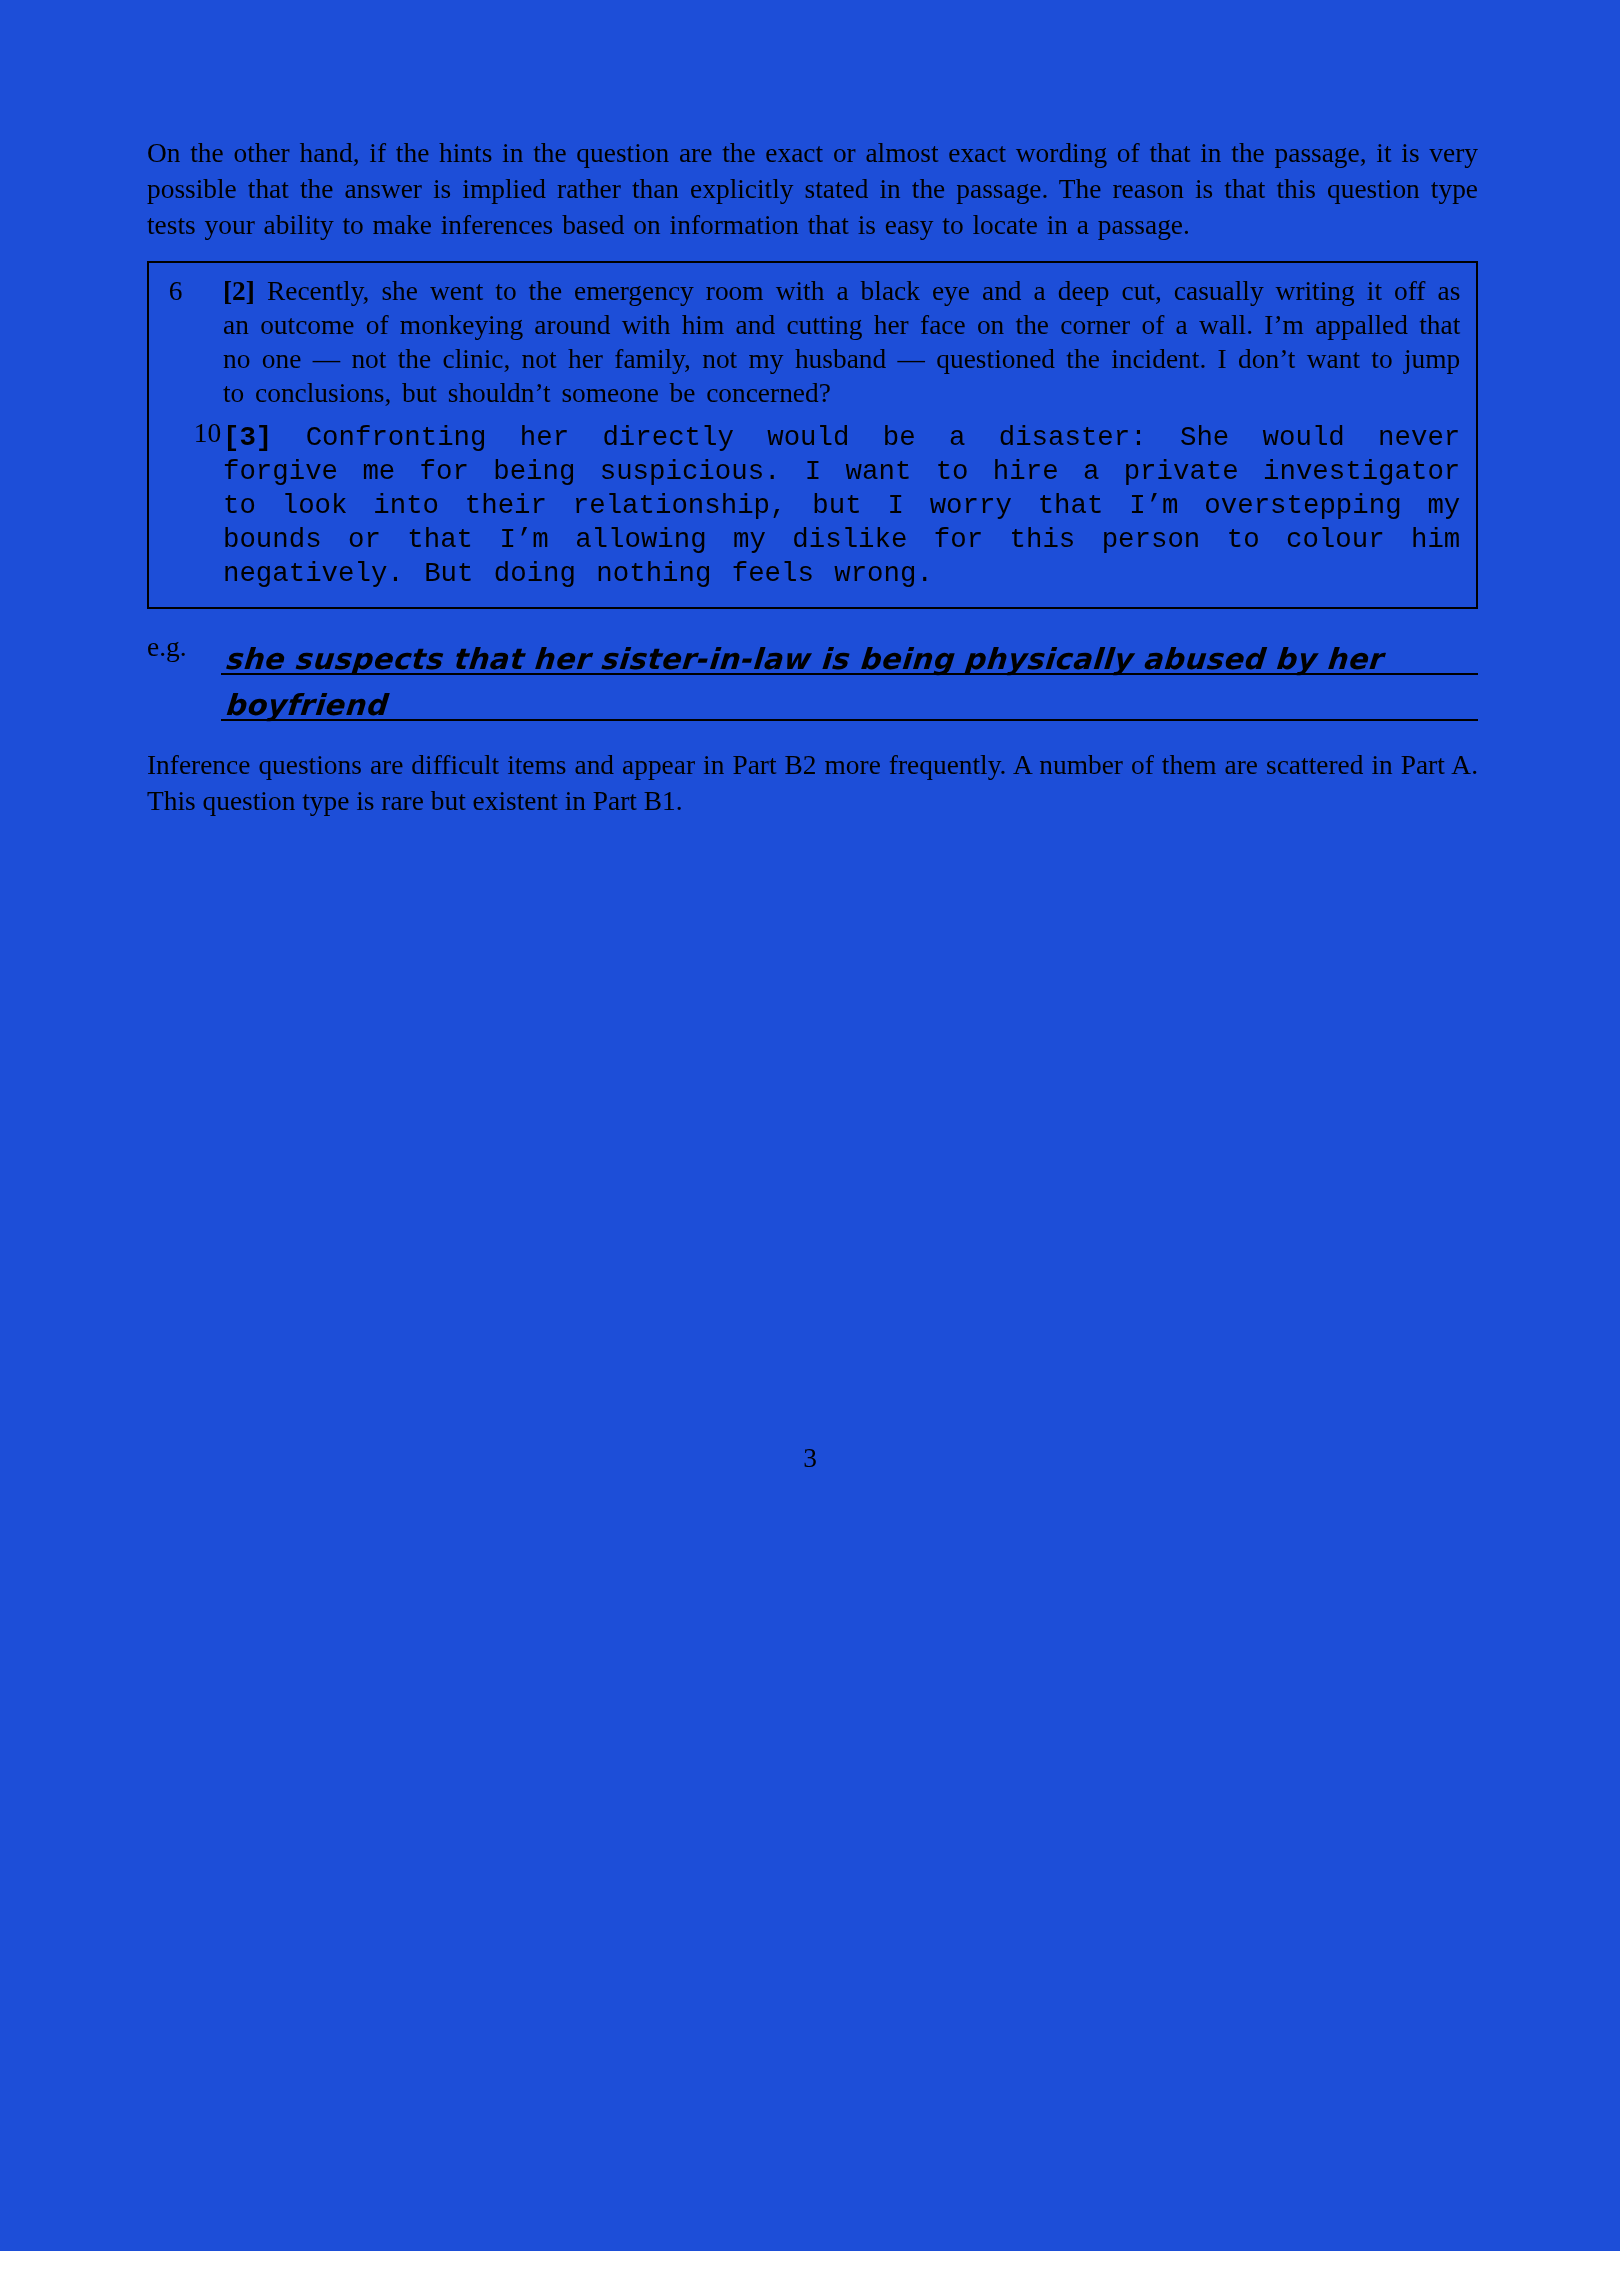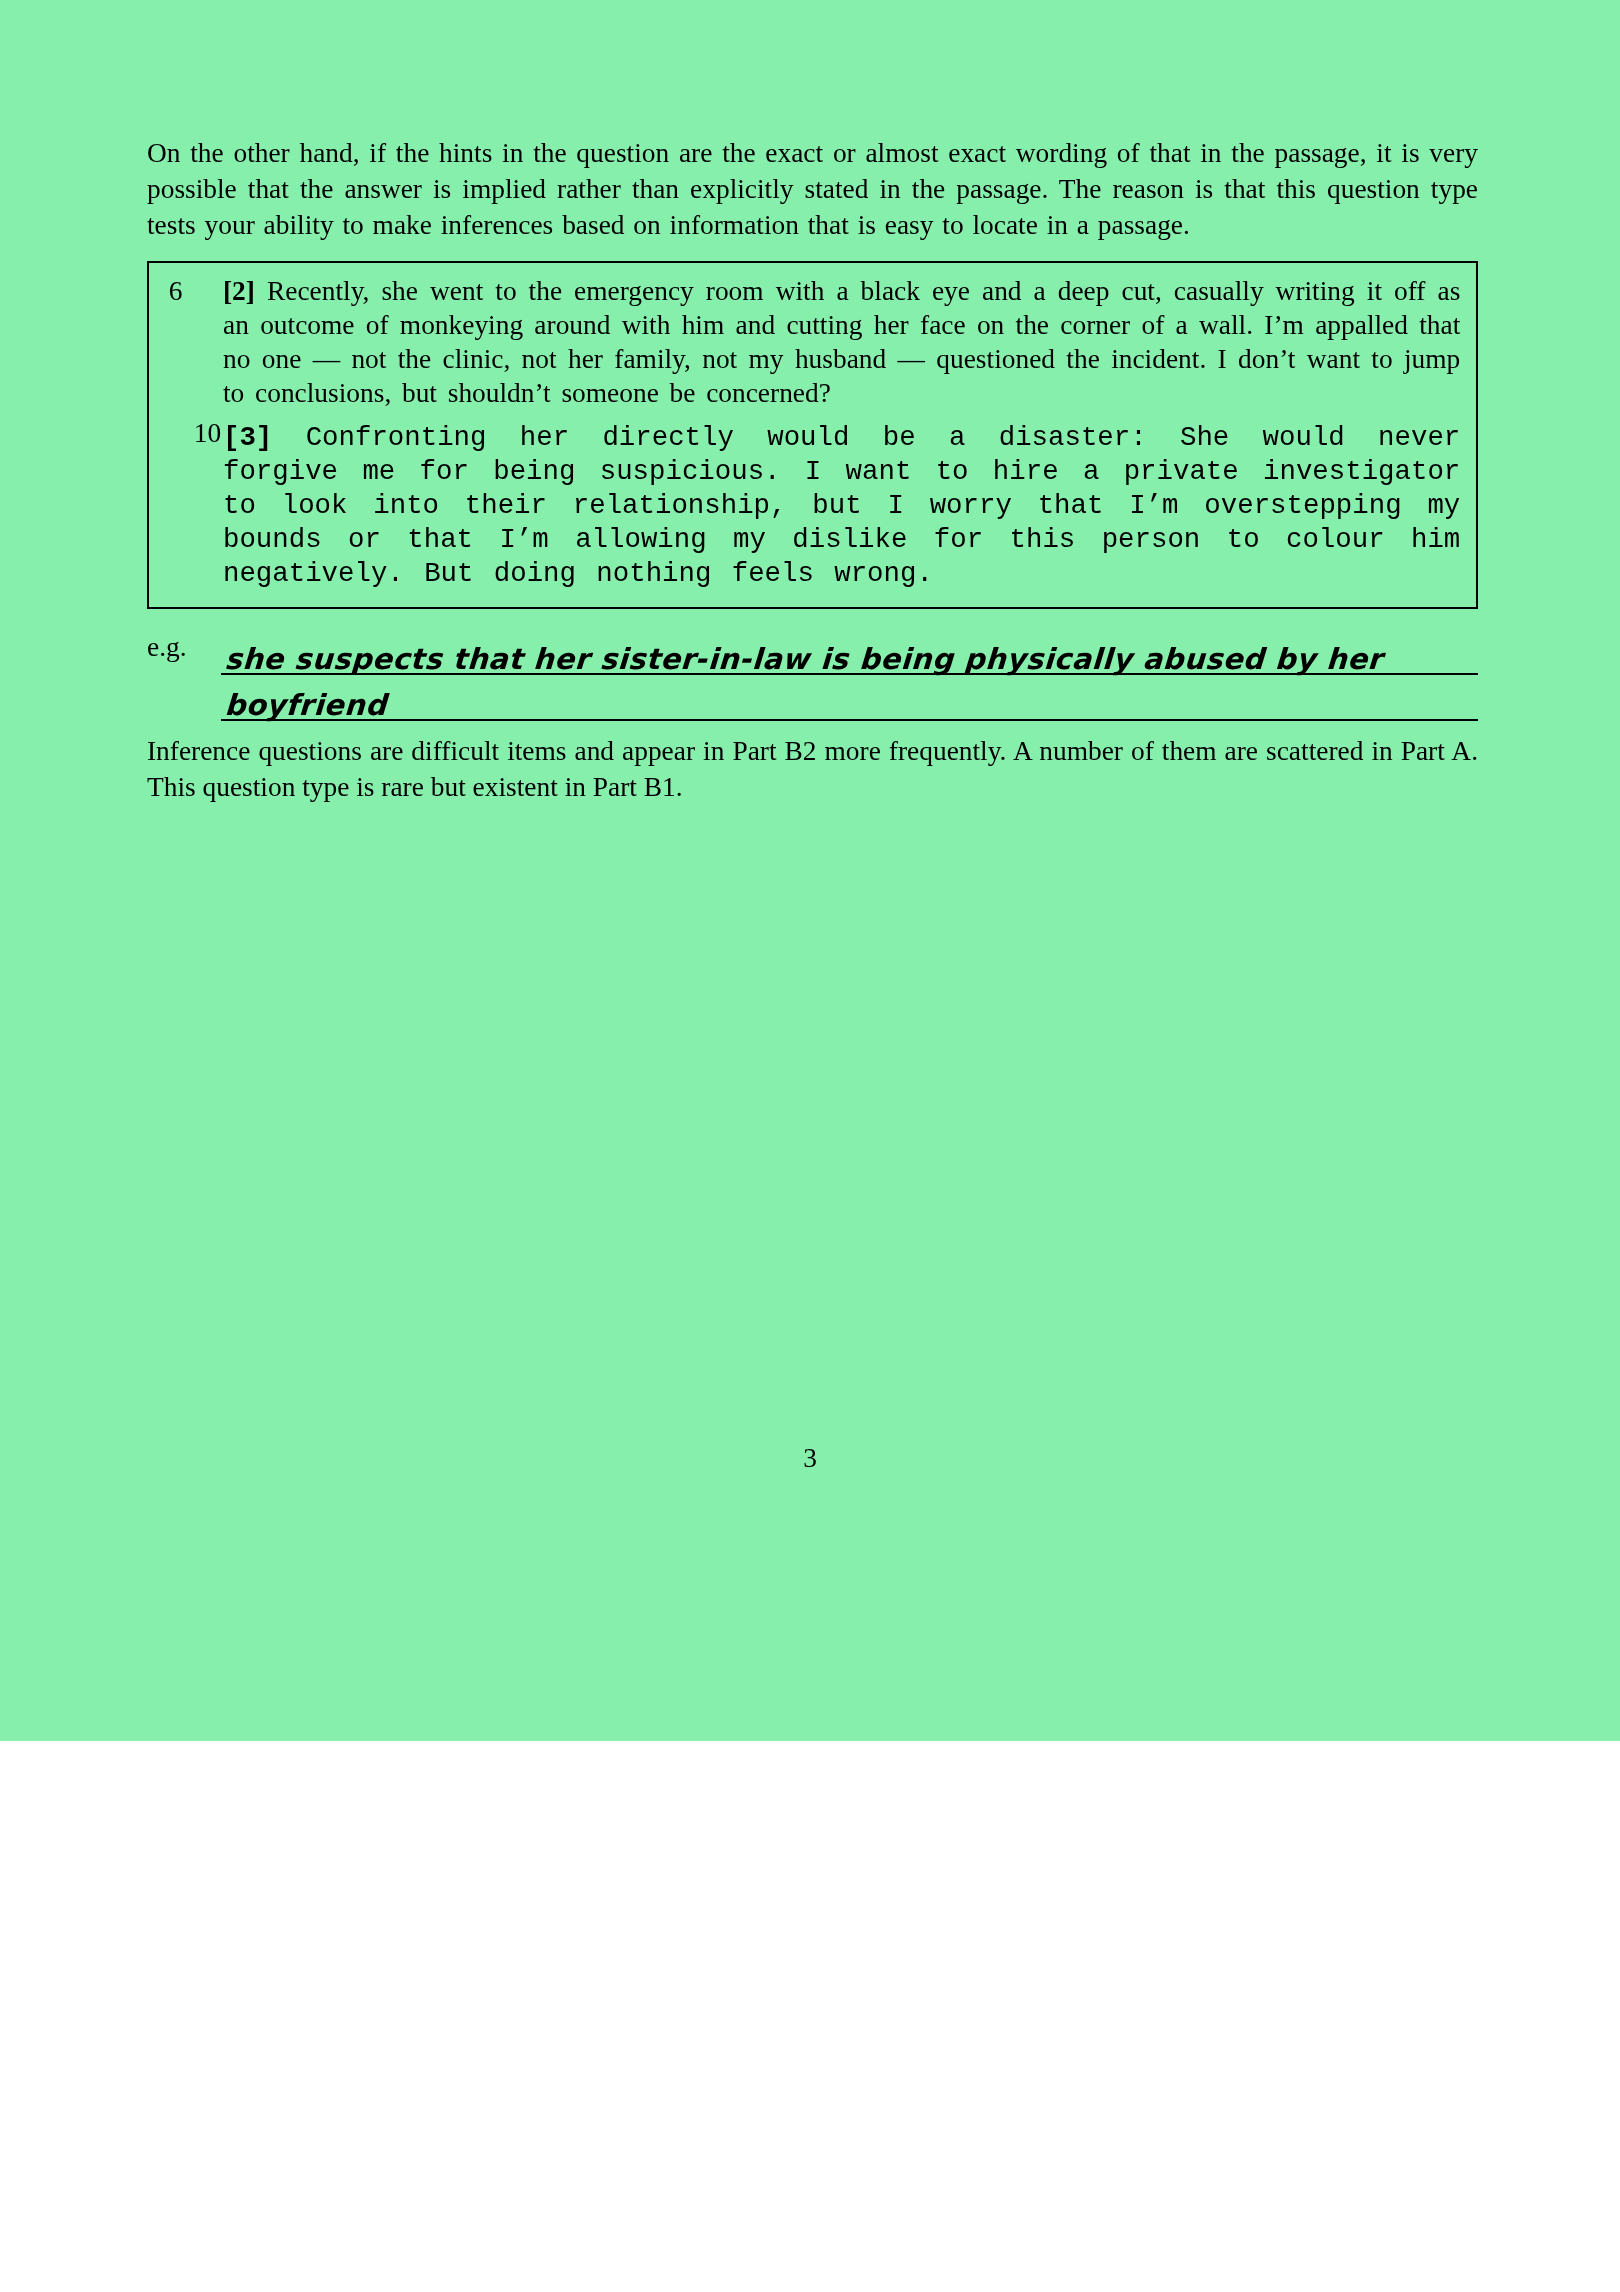--- a/index.html
+++ b/index.html
@@ -1,21 +1,21 @@
 <!DOCTYPE html>
 <html><head>
 <meta charset="utf-8">
 <style>
   * { margin: 0; padding: 0; box-sizing: border-box; }
   html, body { background: #ffffff; }
   .page {
     position: relative;
     width: 1620px;
-    height: 1741px;
-    background: #86efac;
+    height: 2251px;
+    background: #1d4ed8;
     color: #000000;
     font-family: "Liberation Serif", serif;
     overflow: hidden;
   }
   .content {
     padding: 135px 142px 0 147px;
   }
   .para {
     font-size: 27.4px;
     line-height: 36px;
@@ -89,21 +89,21 @@
     font-weight: bold;
     font-size: 29px;
     letter-spacing: 0.5px;
     transform: skewX(-6deg);
     transform-origin: bottom left;
     margin-bottom: -2.9px;
     padding-left: 3.9px;
     white-space: nowrap;
   }
 
-  .closing { margin-top: 12px; }
+  .closing { margin-top: 26px; }
 
   .page-number {
     position: absolute;
     top: 1443px;
     left: 0;
     width: 100%;
     text-align: center;
     font-size: 27.4px;
   }
 </style>

